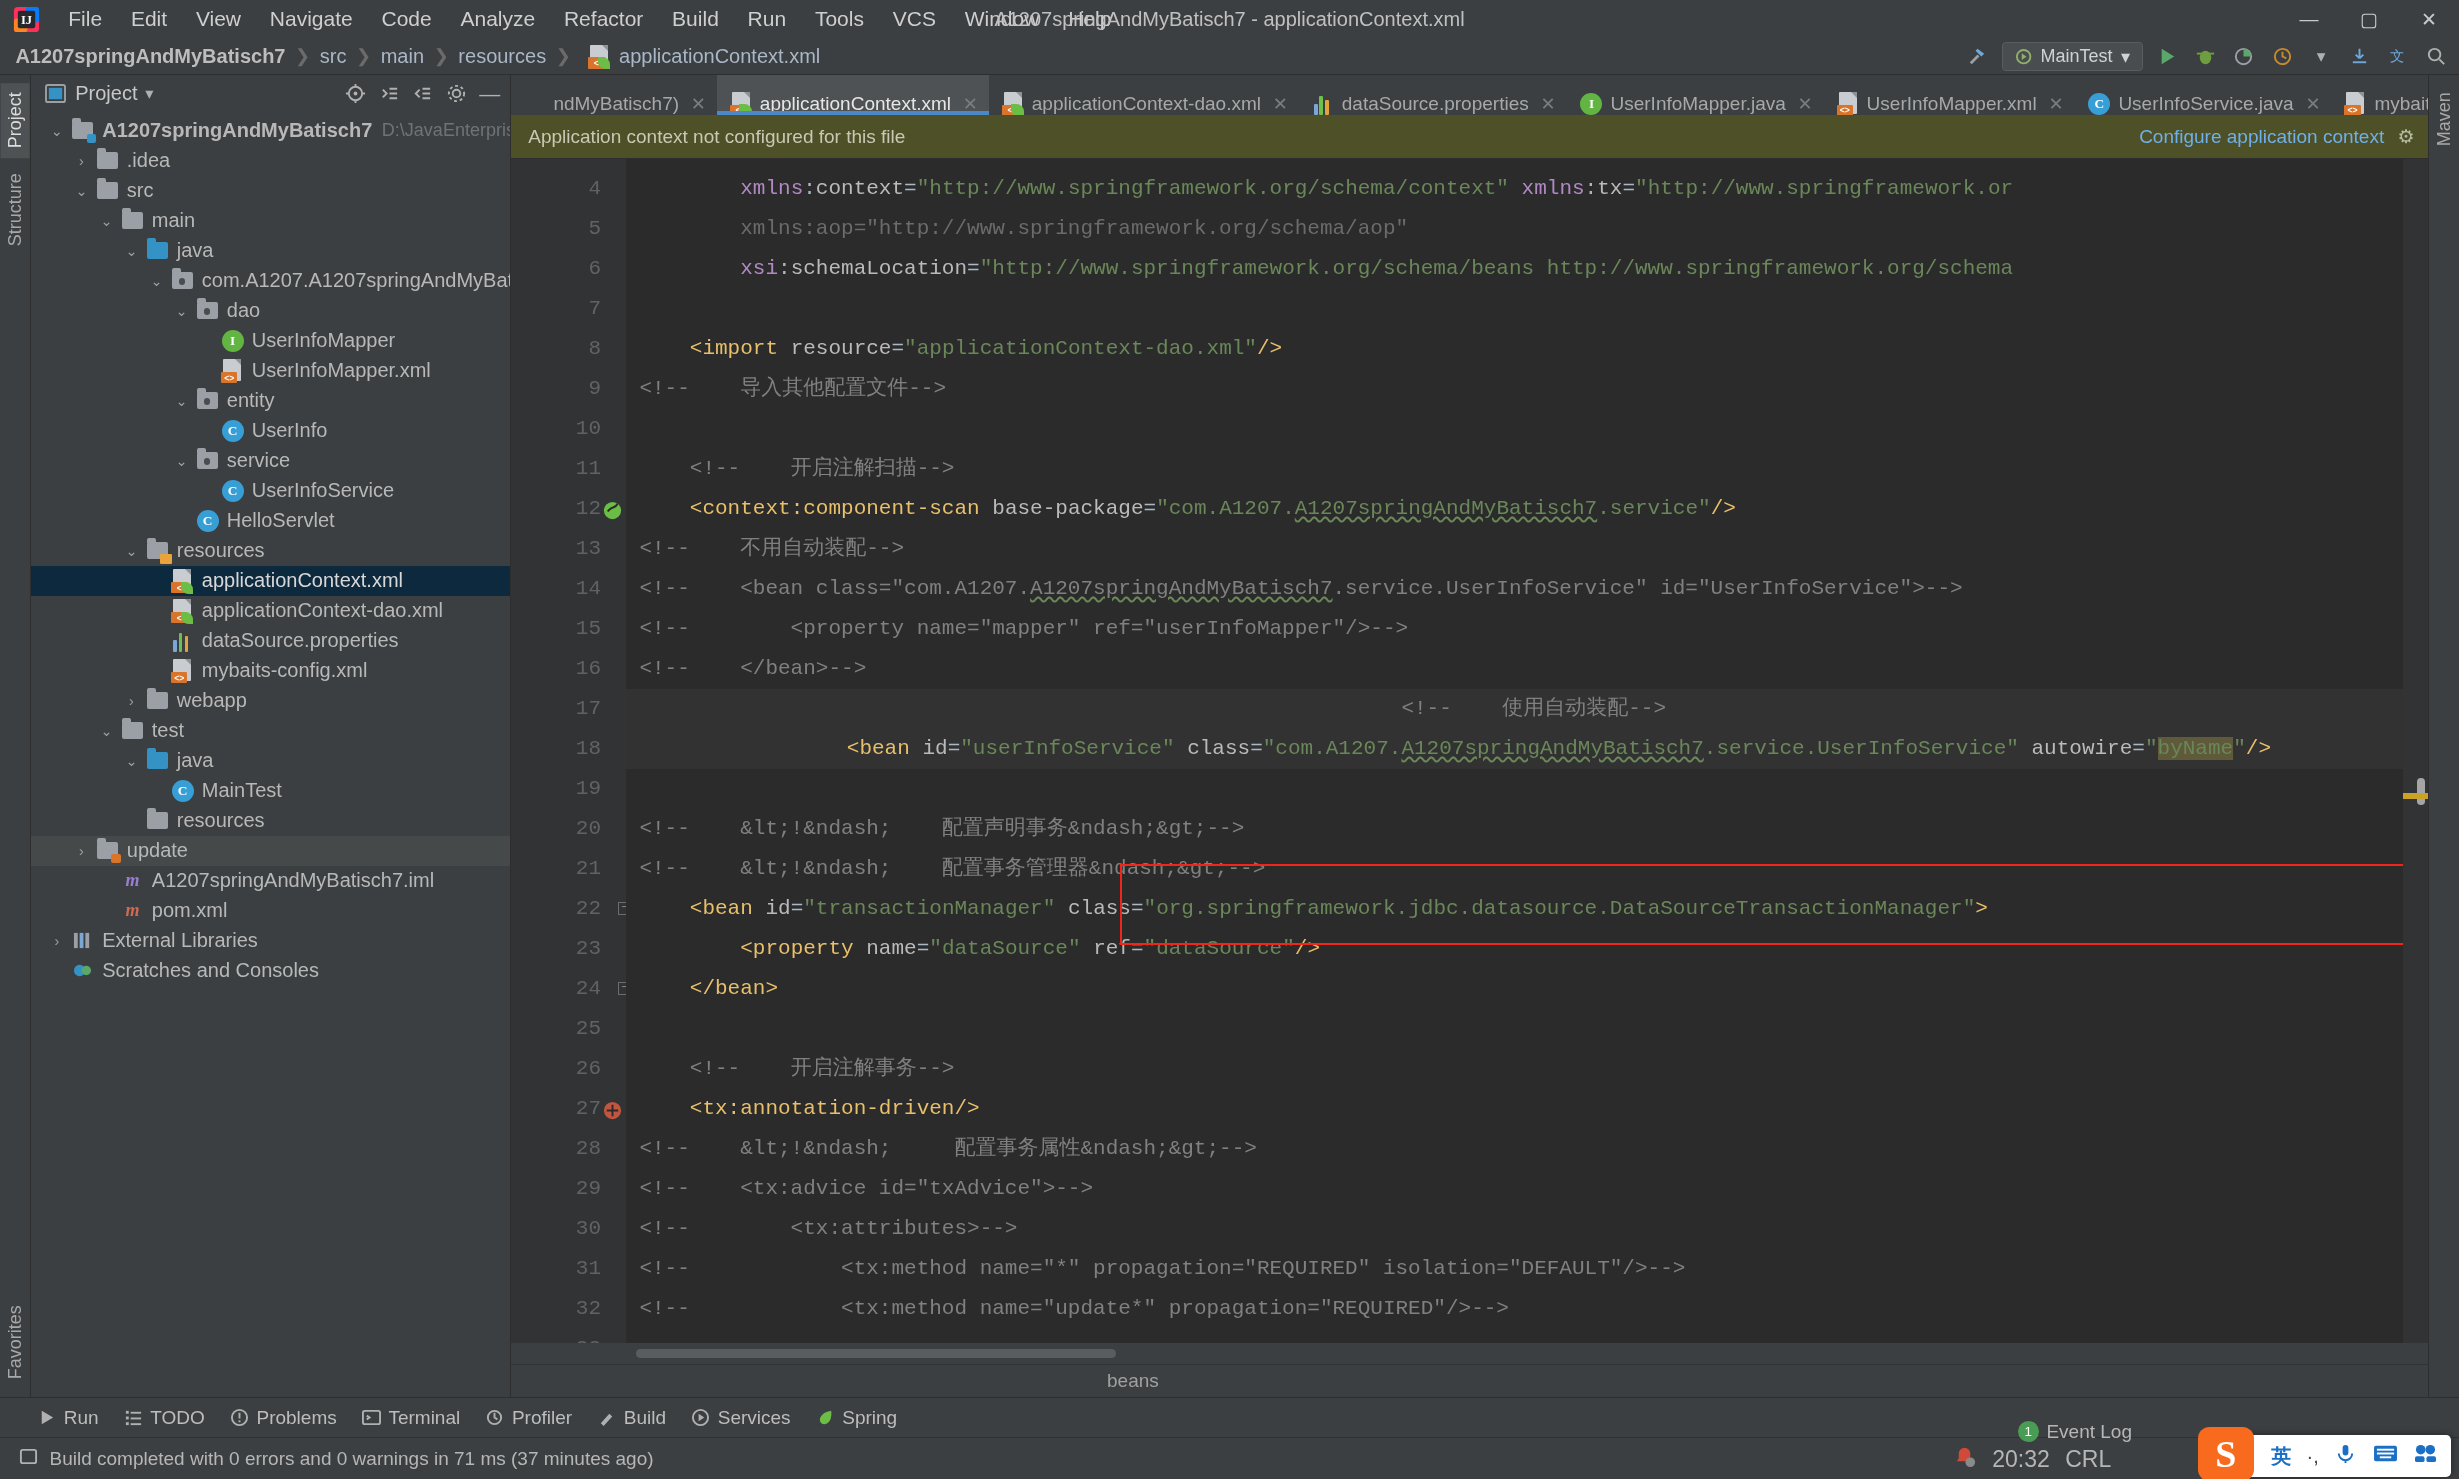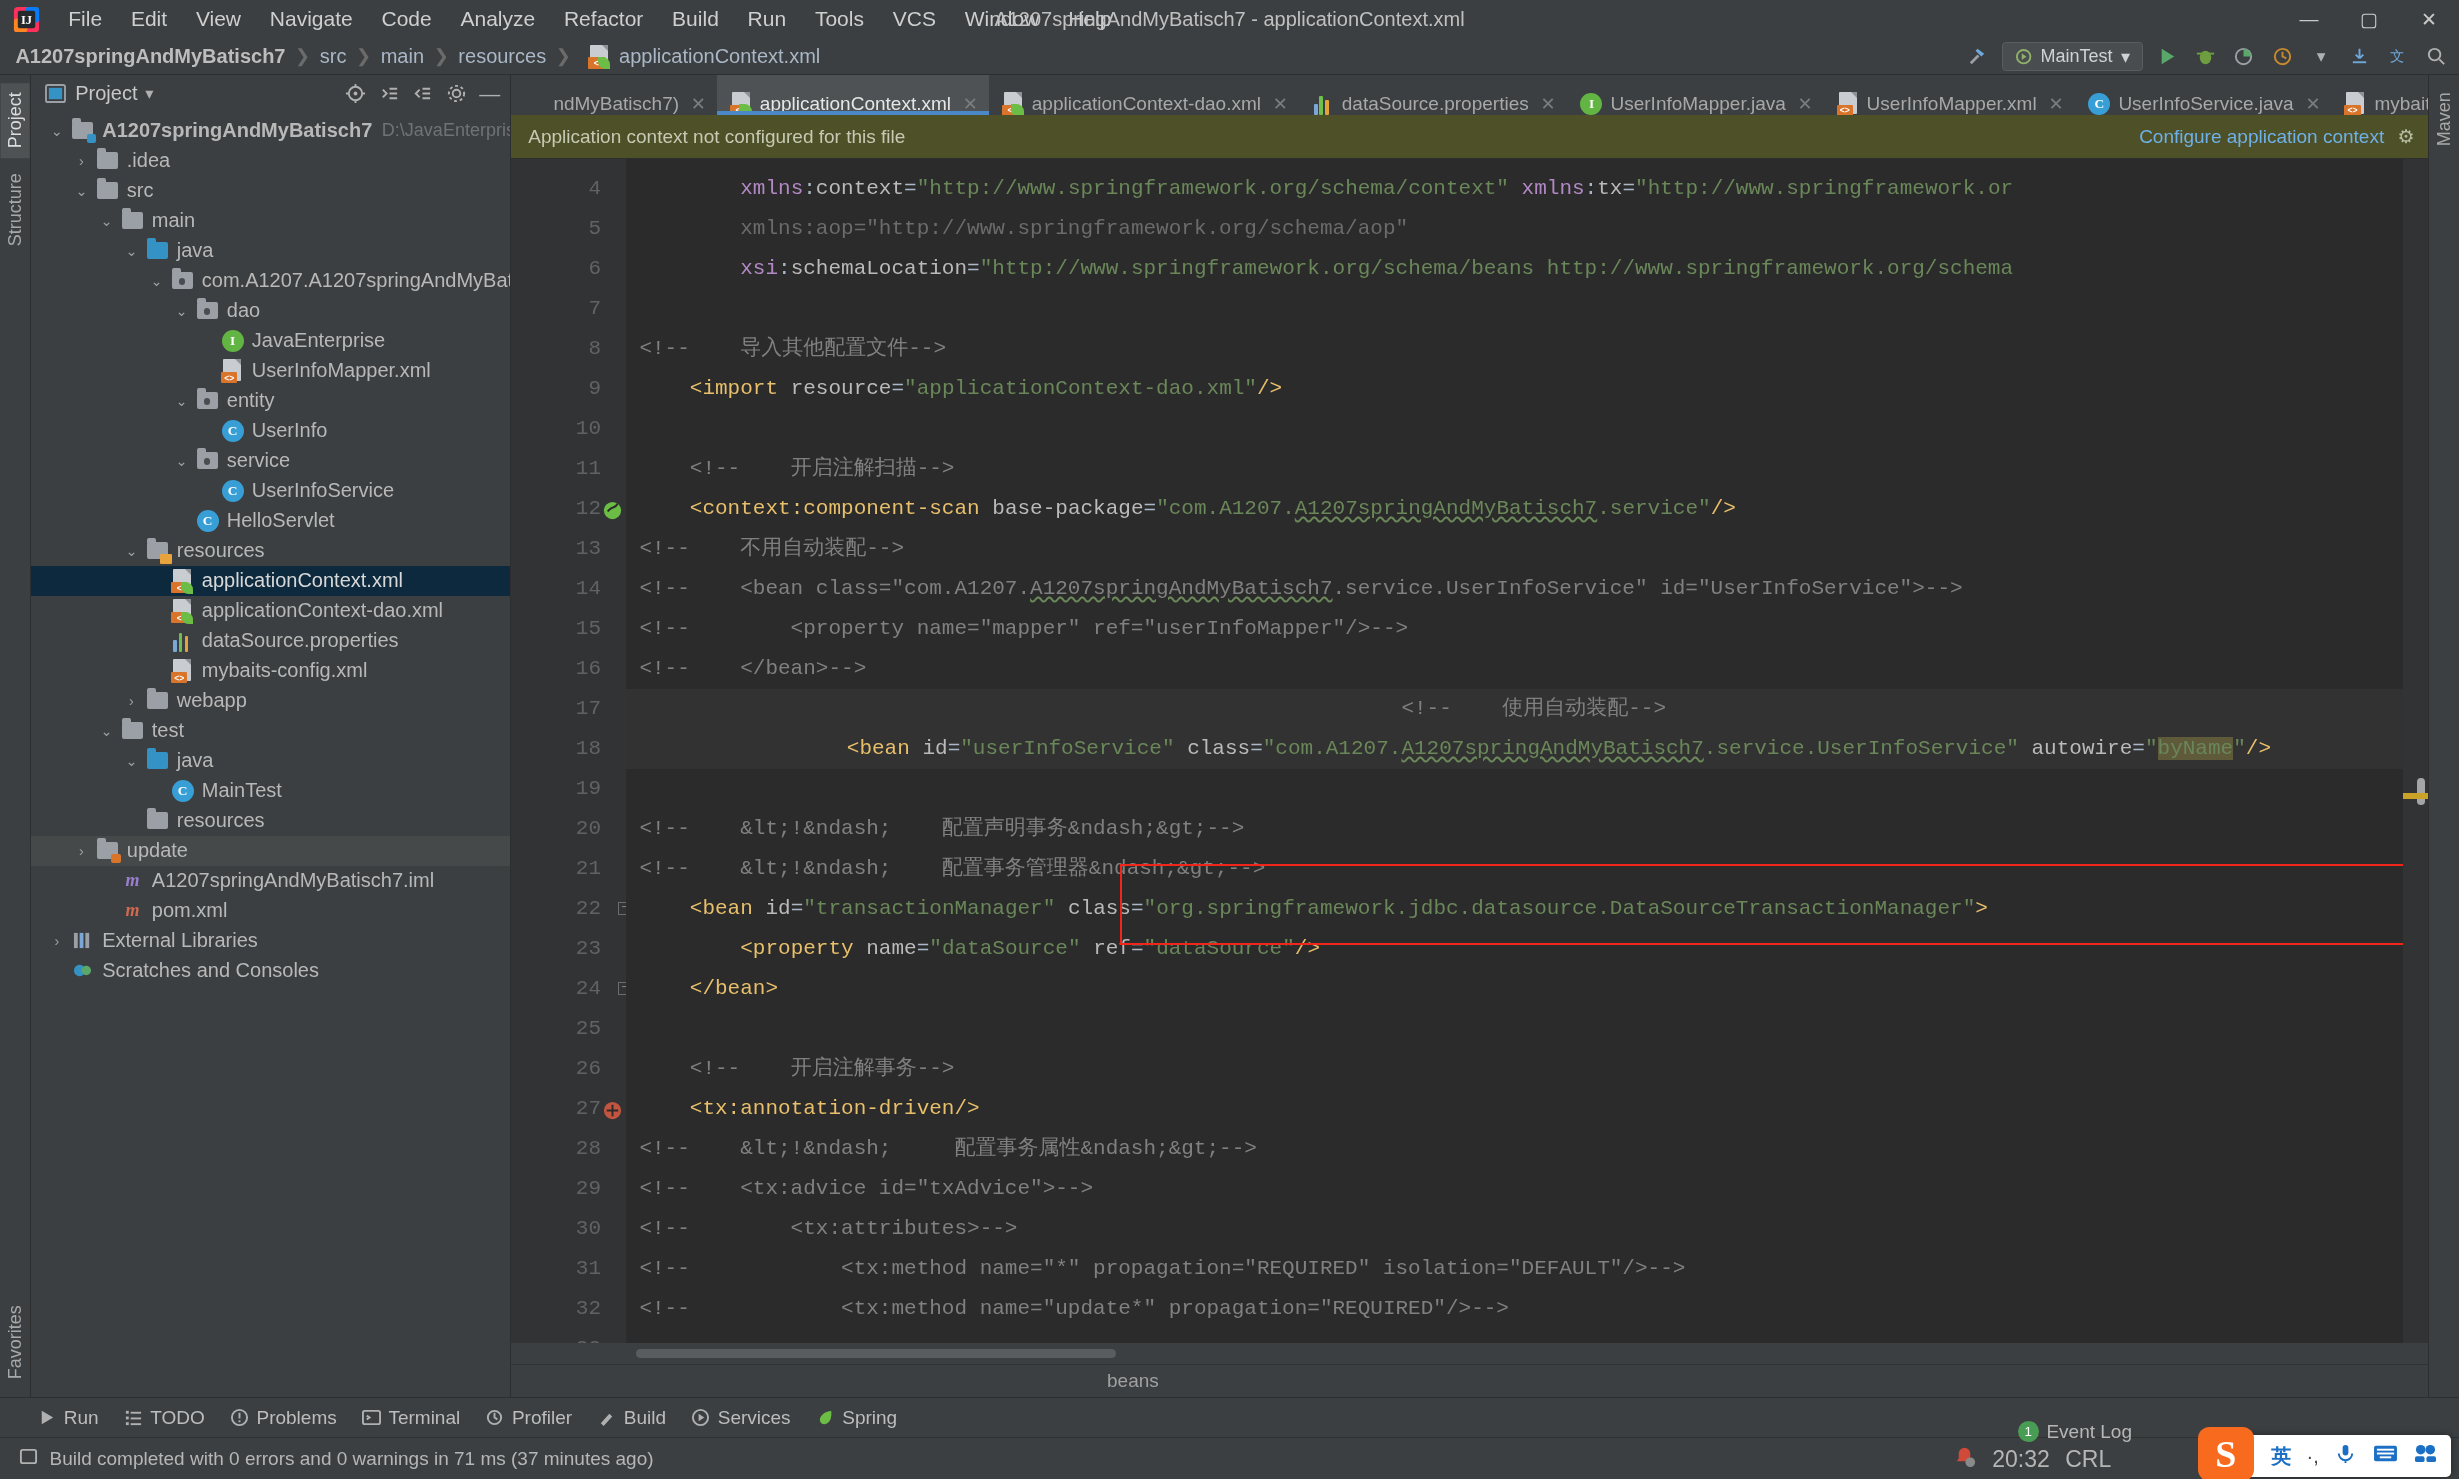--- a/index.html
+++ b/index.html
@@ -403,21 +403,21 @@
             <span class="ticon">
               <span class="fi pkg" style="position:relative"></span>
             </span>
             <span class="tlbl">dao</span>
           </div>
           <div class="tnode" style="padding-left: 163px;">
             <span class="twist"></span>
             <span class="ticon">
               <span class="circ green">I</span>
             </span>
-            <span class="tlbl">JavaEnterprise</span>
+            <span class="tlbl">UserInfoMapper</span>
           </div>
           <div class="tnode" style="padding-left: 163px;">
             <span class="twist"></span>
             <span class="ticon">
               <span class="xmlicon">
                 <span class="xmlpage"></span>
                 <span class="xmltag">&lt;&gt;</span>
               </span>
             </span>
             <span class="tlbl">UserInfoMapper.xml</span>
@@ -711,22 +711,22 @@
             <div class="gln">30</div>
             <div class="gln">31</div>
             <div class="gln">32</div>
             <div class="gln">33</div>
           </div>
         <div class="code" id="code">
             <div class="cl">        <span class="ns">xmlns</span><span class="pn">:</span><span class="at">context</span><span class="pn">=</span><span class="st">"http://www.springframework.org/schema/context"</span> <span class="ns">xmlns</span><span class="pn">:</span><span class="at">tx</span><span class="pn">=</span><span class="st">"http://www.springframework.or</span></div>
             <div class="cl">        <span class="dim">xmlns:aop="http://www.springframework.org/schema/aop"</span></div>
             <div class="cl">        <span class="ns">xsi</span><span class="pn">:</span><span class="at">schemaLocation</span><span class="pn">=</span><span class="st">"http://www.springframework.org/schema/beans http://www.springframework.org/schema</span></div>
             <div class="cl"></div>
+            <div class="cl">    <span class="tg">&lt;import</span> <span class="at">resource</span><span class="pn">=</span><span class="st">"applicationContext-dao.xml"</span><span class="tg">/&gt;</span></div>
             <div class="cl"><span class="cm">&lt;!--    导入其他配置文件--&gt;</span></div>
-            <div class="cl">    <span class="tg">&lt;import</span> <span class="at">resource</span><span class="pn">=</span><span class="st">"applicationContext-dao.xml"</span><span class="tg">/&gt;</span></div>
             <div class="cl"></div>
             <div class="cl">    <span class="cm">&lt;!--    开启注解扫描--&gt;</span></div>
             <div class="cl">    <span class="tg">&lt;context:component-scan</span> <span class="at">base-package</span><span class="pn">=</span><span class="st">"com.A1207.<span class="wavy">A1207springAndMyBatisch7</span>.service"</span><span class="tg">/&gt;</span></div>
             <div class="cl"><span class="cm">&lt;!--    不用自动装配--&gt;</span></div>
             <div class="cl"><span class="cm">&lt;!--    &lt;bean class="com.A1207.<span class="wavy">A1207springAndMyBatisch7</span>.service.UserInfoService" id="UserInfoService"&gt;--&gt;</span></div>
             <div class="cl"><span class="cm">&lt;!--        &lt;property name="mapper" ref="userInfoMapper"/&gt;--&gt;</span></div>
             <div class="cl"><span class="cm">&lt;!--    &lt;/bean&gt;--&gt;</span></div>
             <div class="cl hl-band"><span class="cm">&lt;!--    使用自动装配--&gt;</span></div>
             <div class="cl hl-band">    <span class="tg">&lt;bean</span> <span class="at">id</span><span class="pn">=</span><span class="st">"userInfoService"</span> <span class="at">class</span><span class="pn">=</span><span class="st">"com.A1207.<span class="wavy">A1207springAndMyBatisch7</span>.service.UserInfoService"</span> <span class="at">autowire</span><span class="pn">=</span><span class="st">"<span class="sel-tok">byName</span>"</span><span class="tg">/&gt;</span></div>
             <div class="cl"></div>

